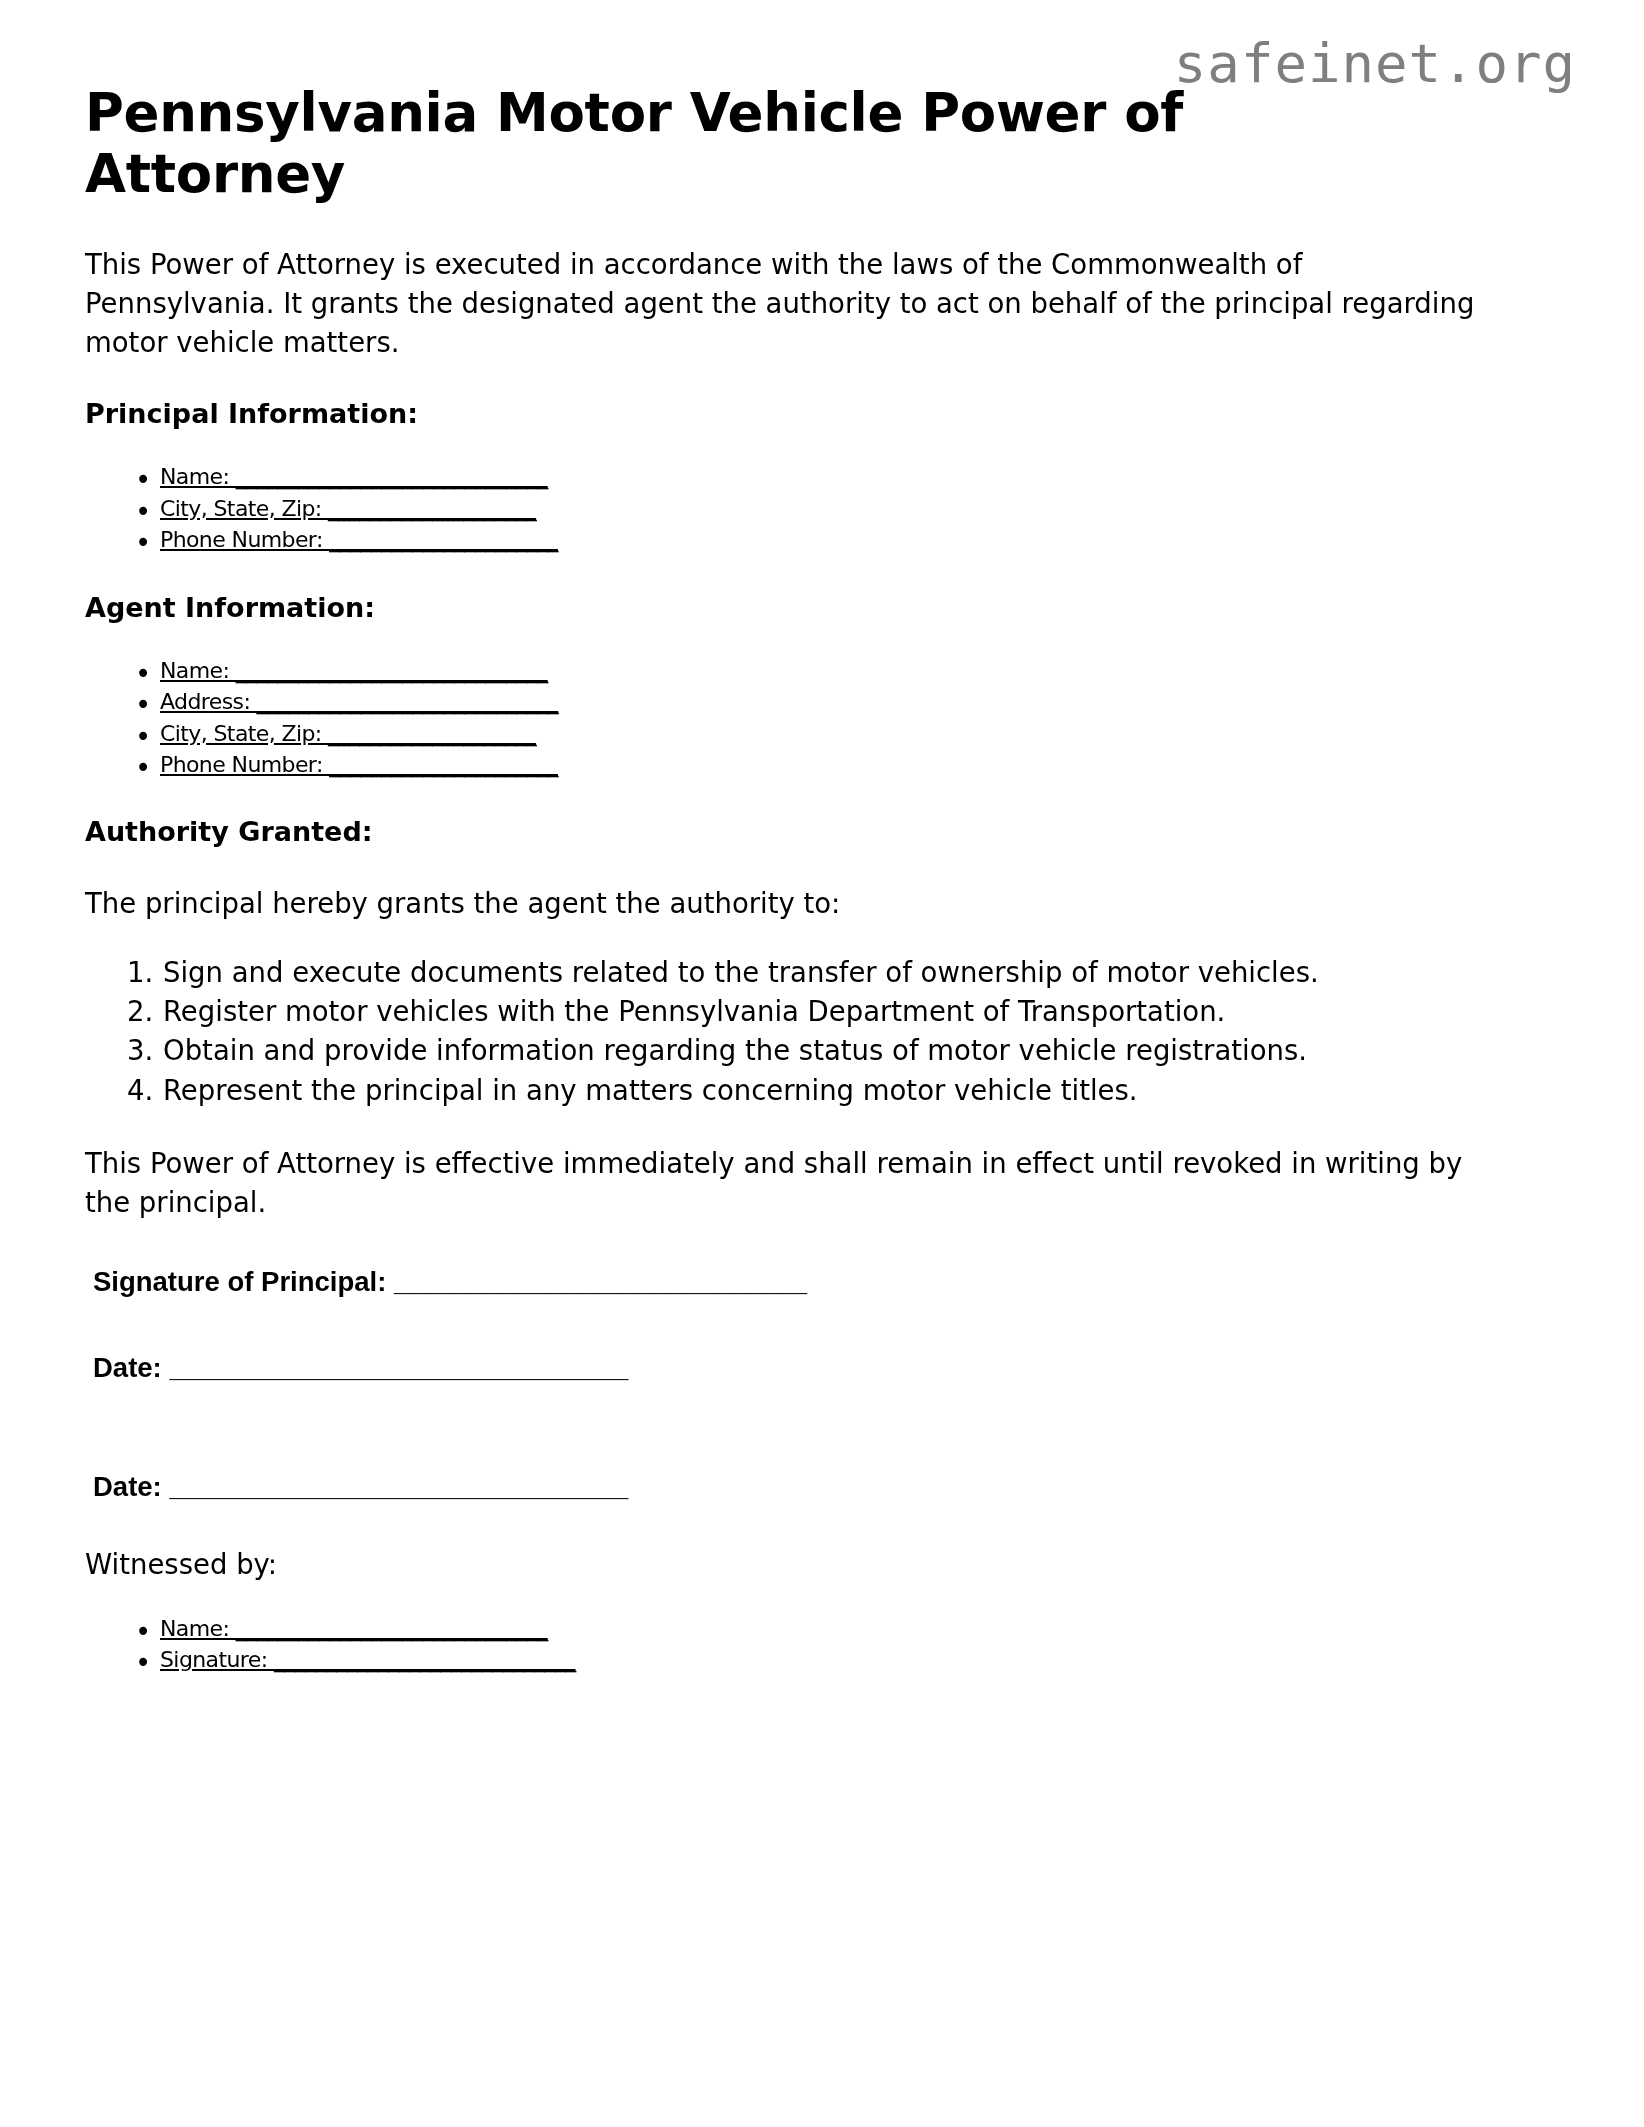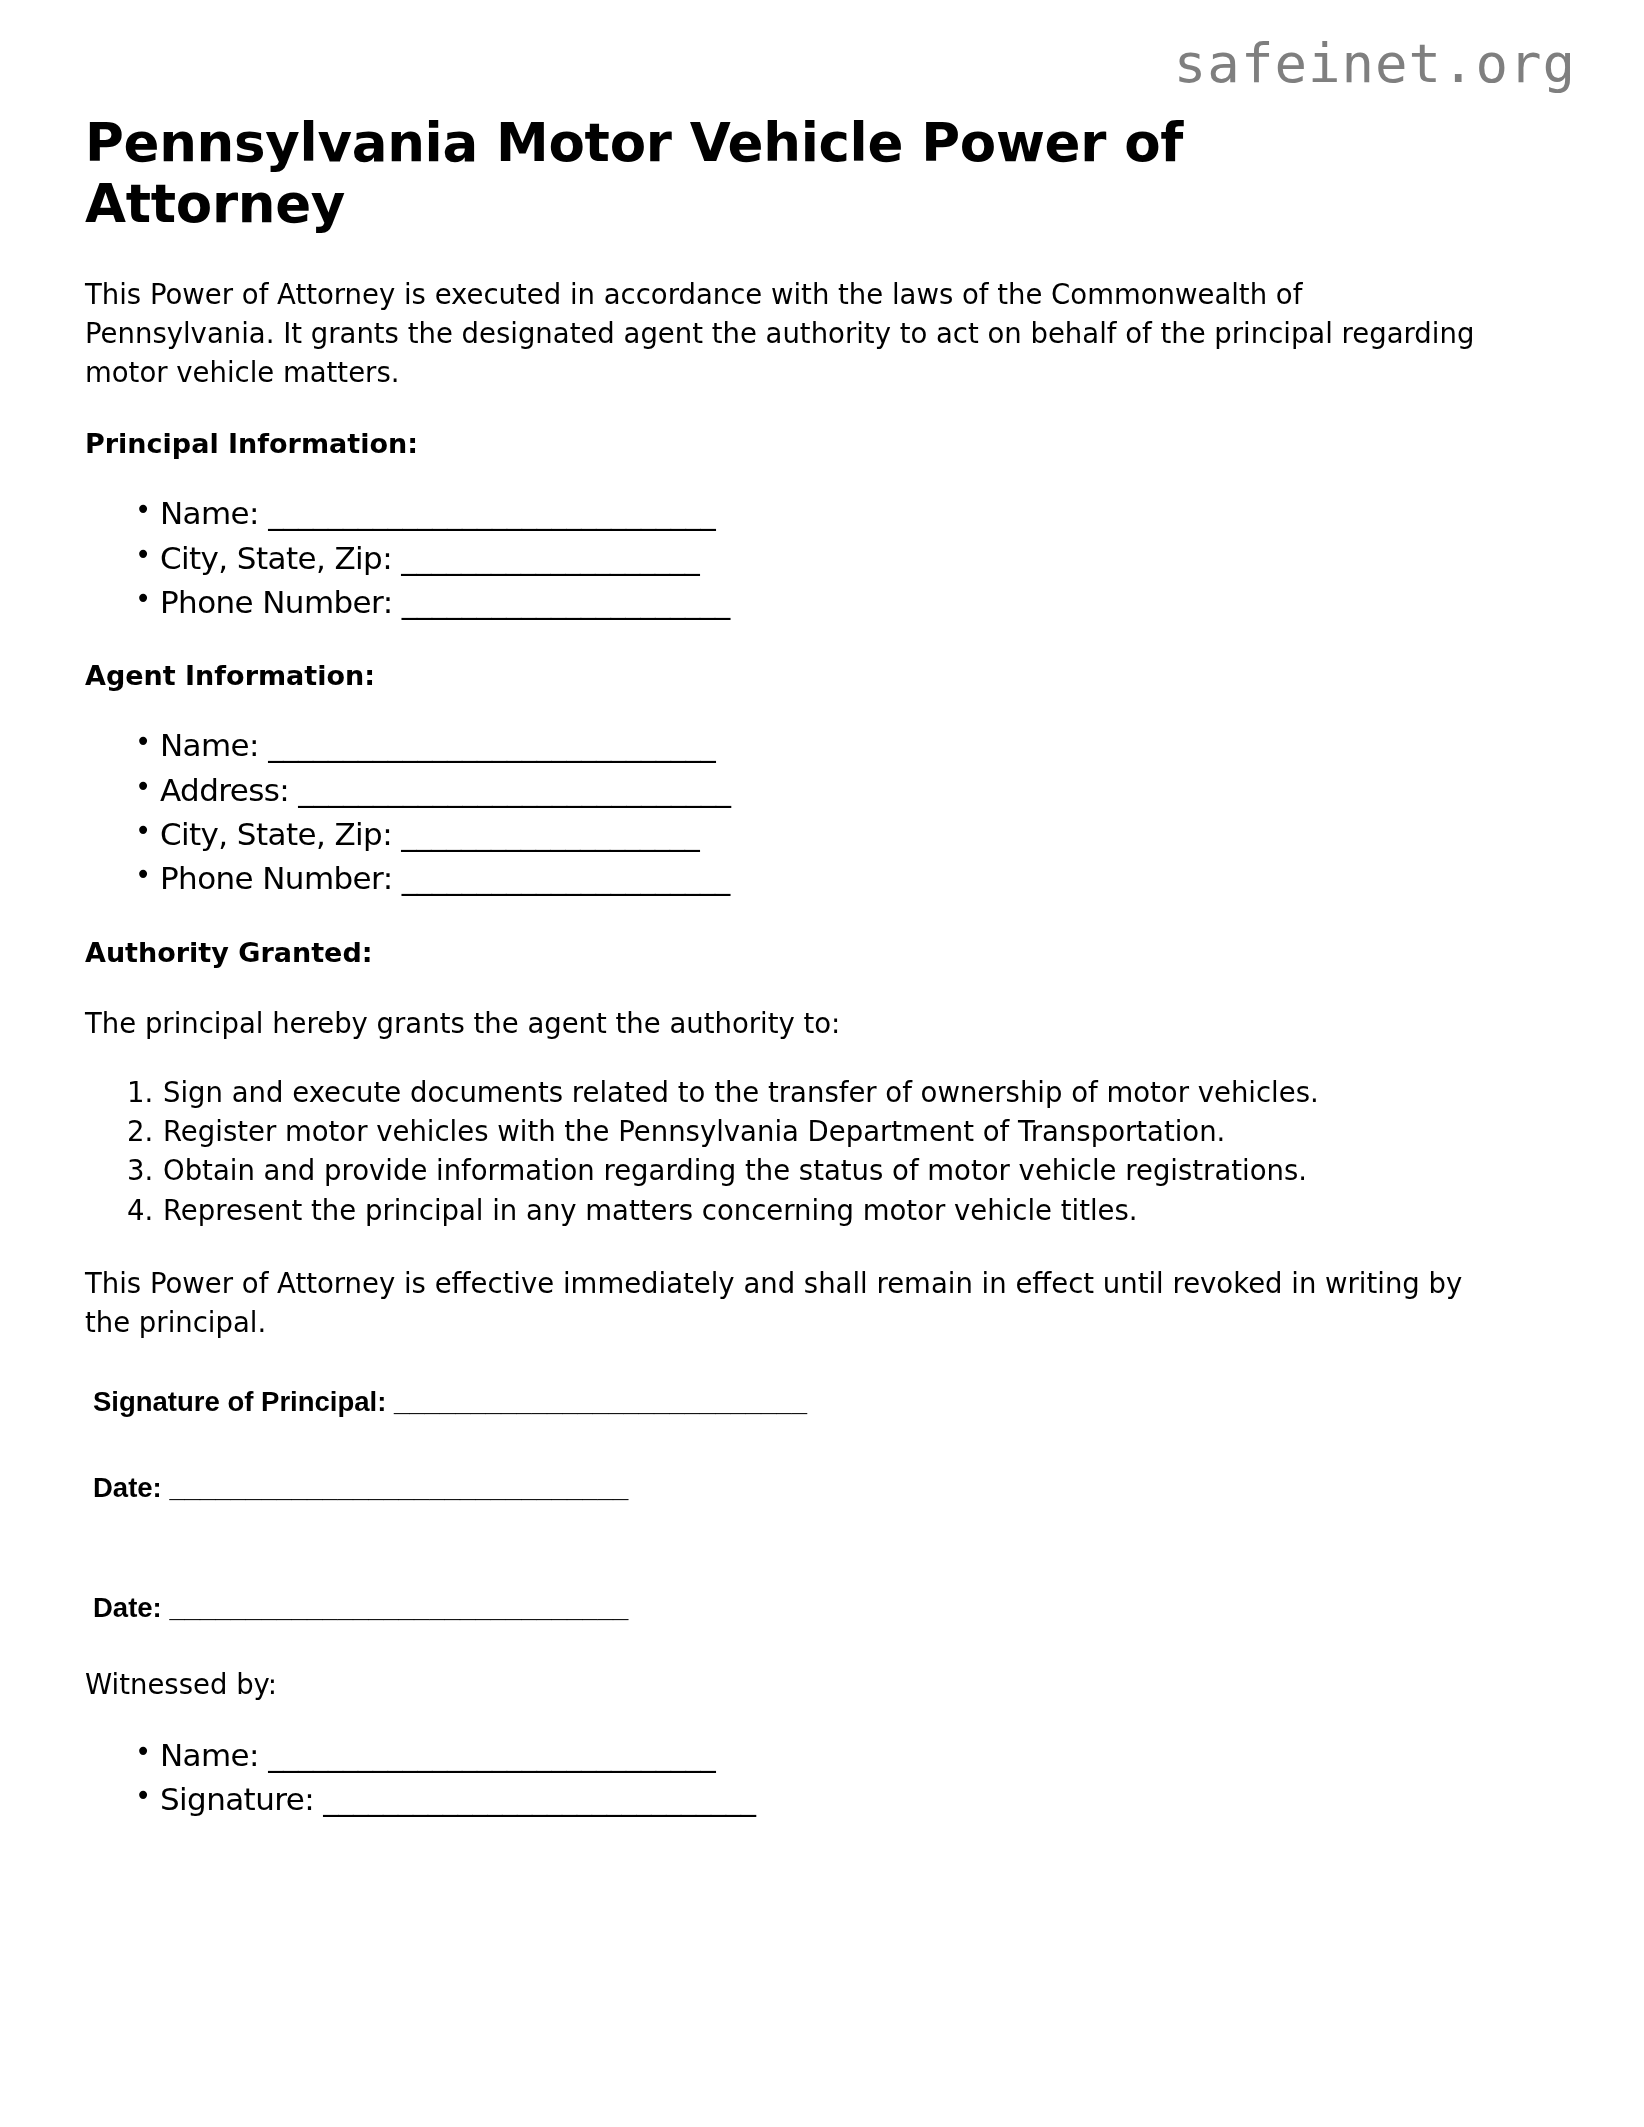--- a/index.html
+++ b/index.html
@@ -45,21 +45,21 @@
     top: 0;
     width: 1470px;
   }
 
   h1.doc-title {
     font-family: "DejaVu Sans", sans-serif;
     font-weight: bold;
     font-size: 53px;
     line-height: 1.16;
     margin: 0;
-    padding-top: 112px;
+    padding-top: 82px;
     width: 1290px;
     letter-spacing: -0.3px;
   }
 
   p.body-text {
     font-family: "DejaVu Sans", sans-serif;
     font-size: 27.5px;
     line-height: 1.42;
     margin: 0;
     width: 1390px;
@@ -78,26 +78,27 @@
   }
 
   ul.field-list, ol.auth-list {
     margin: 0;
     padding: 0 0 0 0;
     list-style: none;
   }
 
   ul.field-list li {
     font-family: "DejaVu Sans", sans-serif;
-    font-size: 31px;
+    font-size: 22px;
     line-height: 1.43;
     margin: 0;
     padding-left: 75px;
     position: relative;
     white-space: nowrap;
+    text-decoration: underline;
   }
   ul.field-list li::before {
     content: "\2022";
     position: absolute;
     left: 50px;
     top: -1px;
     font-size: 27.5px;
   }
 
   ol.auth-list {

